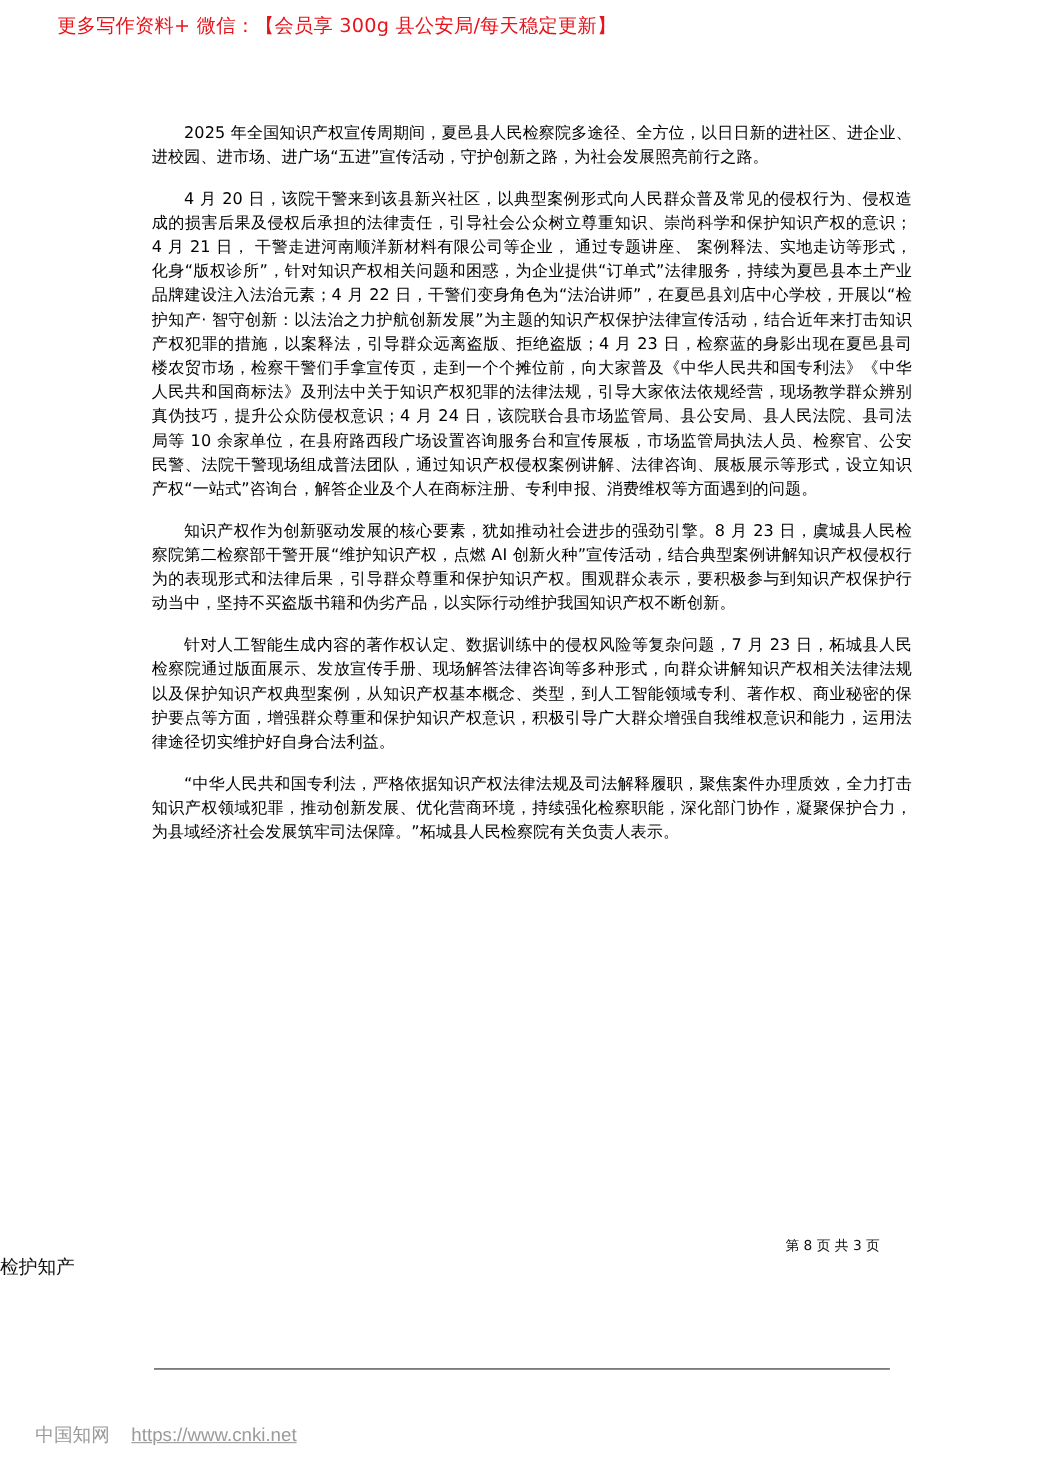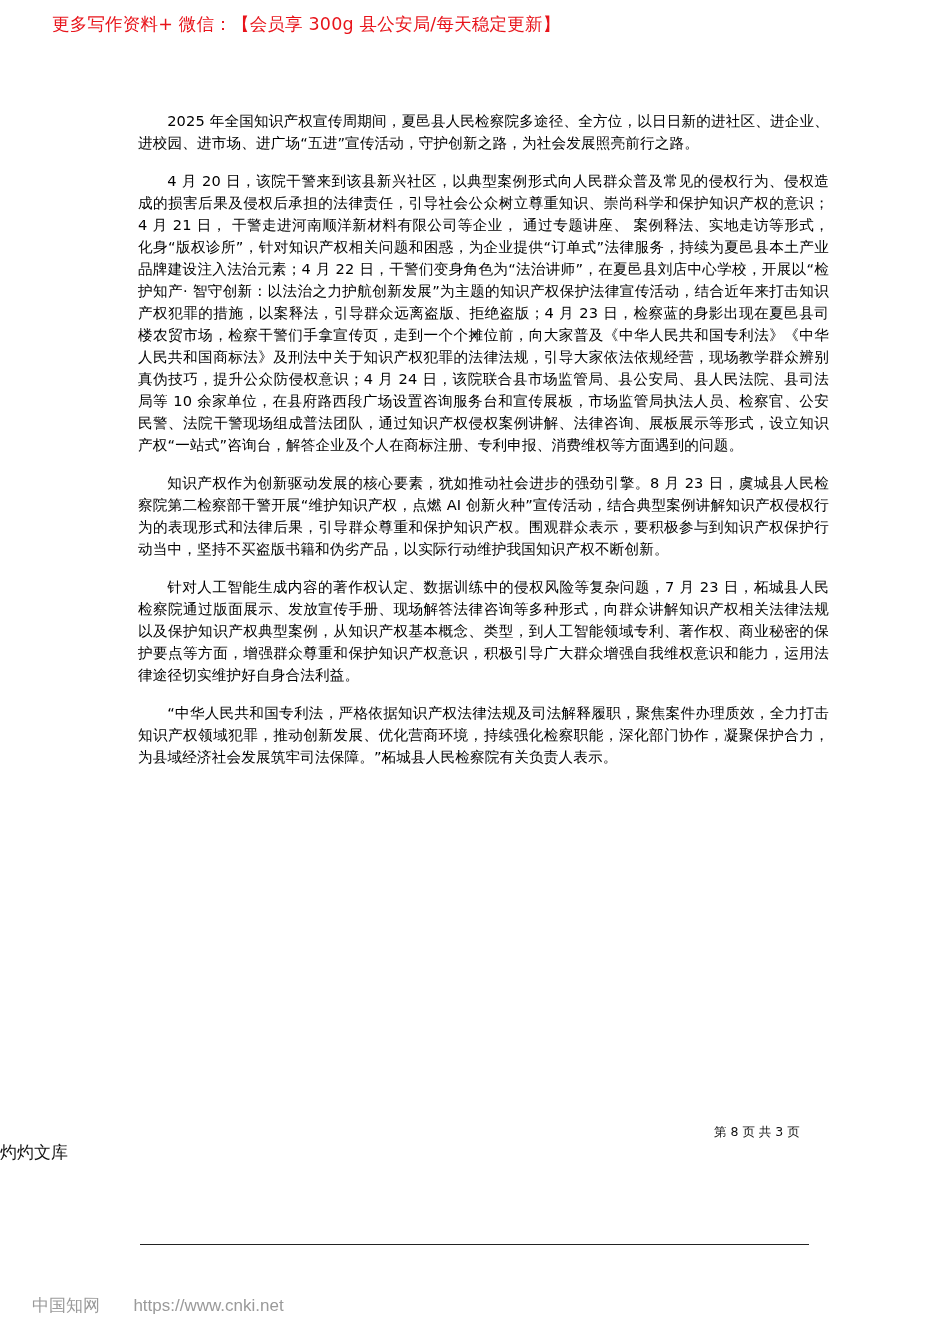--- a/index.html
+++ b/index.html
@@ -69,41 +69,42 @@
     .watermark {
       position: absolute;
       left: 32px;
       top: 1294px;
       font-size: 17px;
       line-height: 22px;
       color: #9a9a9a;
       white-space: nowrap;
     }
     .watermark .wm-brand {
-      margin-right: 28px;
+      margin-right: 14px;
     }
     .watermark .wm-url {
       font-family: "Liberation Sans", "DejaVu Sans", sans-serif;
+      text-decoration: underline;
     }
   </style>
 </head>
 <body>
 
 <div class="promo-banner">更多写作资料+ 微信：【会员享 300g 县公安局/每天稳定更新】</div>
 
 <div class="article">
   <p>2025 年全国知识产权宣传周期间，夏邑县人民检察院多途径、全方位，以日日新的进社区、进企业、进校园、进市场、进广场“五进”宣传活动，守护创新之路，为社会发展照亮前行之路。</p>
   <p>4 月 20 日，该院干警来到该县新兴社区，以典型案例形式向人民群众普及常见的侵权行为、侵权造成的损害后果及侵权后承担的法律责任，引导社会公众树立尊重知识、崇尚科学和保护知识产权的意识； 4 月 21 日， 干警走进河南顺洋新材料有限公司等企业， 通过专题讲座、 案例释法、实地走访等形式，化身“版权诊所”，针对知识产权相关问题和困惑，为企业提供“订单式”法律服务，持续为夏邑县本土产业品牌建设注入法治元素；4 月 22 日，干警们变身角色为“法治讲师”，在夏邑县刘店中心学校，开展以“检护知产· 智守创新：以法治之力护航创新发展”为主题的知识产权保护法律宣传活动，结合近年来打击知识产权犯罪的措施，以案释法，引导群众远离盗版、拒绝盗版；4 月 23 日，检察蓝的身影出现在夏邑县司楼农贸市场，检察干警们手拿宣传页，走到一个个摊位前，向大家普及《中华人民共和国专利法》《中华人民共和国商标法》及刑法中关于知识产权犯罪的法律法规，引导大家依法依规经营，现场教学群众辨别真伪技巧，提升公众防侵权意识；4 月 24 日，该院联合县市场监管局、县公安局、县人民法院、县司法局等 10 余家单位，在县府路西段广场设置咨询服务台和宣传展板，市场监管局执法人员、检察官、公安民警、法院干警现场组成普法团队，通过知识产权侵权案例讲解、法律咨询、展板展示等形式，设立知识产权“一站式”咨询台，解答企业及个人在商标注册、专利申报、消费维权等方面遇到的问题。</p>
   <p>知识产权作为创新驱动发展的核心要素，犹如推动社会进步的强劲引擎。8 月 23 日，虞城县人民检察院第二检察部干警开展“维护知识产权，点燃 AI 创新火种”宣传活动，结合典型案例讲解知识产权侵权行为的表现形式和法律后果，引导群众尊重和保护知识产权。围观群众表示，要积极参与到知识产权保护行动当中，坚持不买盗版书籍和伪劣产品，以实际行动维护我国知识产权不断创新。</p>
   <p>针对人工智能生成内容的著作权认定、数据训练中的侵权风险等复杂问题，7 月 23 日，柘城县人民检察院通过版面展示、发放宣传手册、现场解答法律咨询等多种形式，向群众讲解知识产权相关法律法规以及保护知识产权典型案例，从知识产权基本概念、类型，到人工智能领域专利、著作权、商业秘密的保护要点等方面，增强群众尊重和保护知识产权意识，积极引导广大群众增强自我维权意识和能力，运用法律途径切实维护好自身合法利益。</p>
   <p>“中华人民共和国专利法，严格依据知识产权法律法规及司法解释履职，聚焦案件办理质效，全力打击知识产权领域犯罪，推动创新发展、优化营商环境，持续强化检察职能，深化部门协作，凝聚保护合力，为县域经济社会发展筑牢司法保障。”柘城县人民检察院有关负责人表示。</p>
 </div>
 
 <div class="page-number">第 8 页 共 3 页</div>
 
-<div class="library-label">灼灼文库</div>
+<div class="library-label">检护知产</div>
 
 <div class="footer-rule"></div>
 
 <div class="watermark">
   <span class="wm-brand">中国知网</span>
   <span class="wm-url">https://www.cnki.net</span>
 </div>
 
 </body></html>

